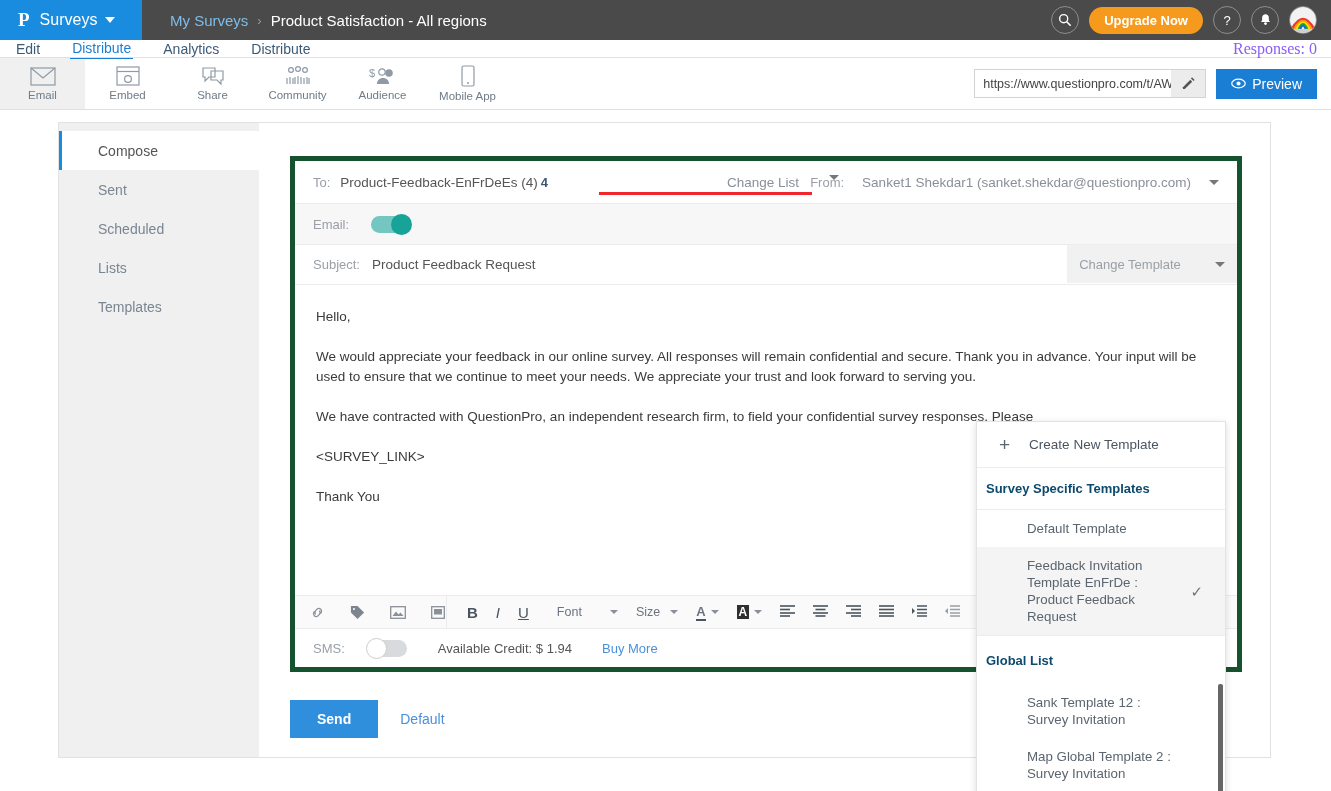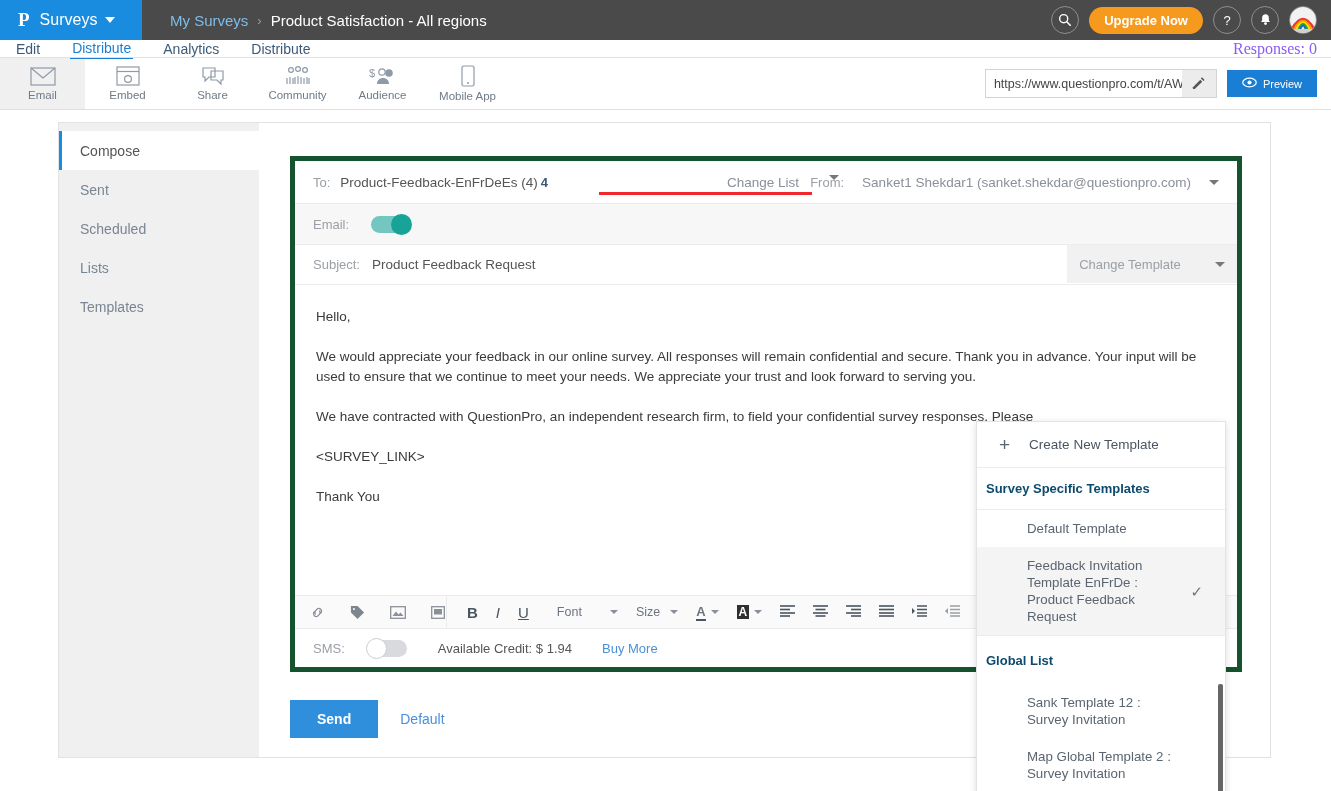--- a/index.html
+++ b/index.html
@@ -36,27 +36,27 @@
 
   
   .channels { height:52px; background:#fff; border-bottom:1px solid #dfdfdf; display:flex; align-items:stretch; }
   .chan { width:85px; display:flex; flex-direction:column; align-items:center; justify-content:center; gap:3px; color:#6f7b87; font-size:11.5px; }
   .chan.active { background:#f0f0f0; }
   .chan svg { display:block; }
   .urlwrap { margin-left:auto; display:flex; align-items:center; padding-right:14px; gap:10px; }
   .urlbox { width:232px; height:29px; border:1px solid #d3d3d3; background:#fff; display:flex; align-items:center; }
   .urlbox .u { flex:1; font-size:12.5px; color:#444; padding-left:8px; white-space:nowrap; overflow:hidden; }
   .urlbox .pencil { width:34px; height:27px; background:#ececec; display:flex; align-items:center; justify-content:center; }
-  .preview-btn { background:#1a7fd4; color:#fff; font-size:11px; padding:7px 15px; display:flex; align-items:center; gap:6px; }
+  .preview-btn { background:#1a7fd4; color:#fff; font-size:14px; padding:7px 15px; display:flex; gap:6px; }
 
   
   .page { position:relative; height:666px; background:#fff; }
   .card { position:absolute; left:58px; top:12px; width:1213px; height:636px; border:1px solid #e2e2e2; background:#fff; display:flex; }
   .side { width:200px; background:#f0f0f0; padding-top:8px; }
-  .side-item { height:39px; display:flex; align-items:center; padding-left:18px; font-size:14px; color:#7a8592; border-left:3px solid transparent; }
+  .side-item { height:39px; display:flex; align-items:center; padding-left:36px; font-size:14px; color:#7a8592; border-left:3px solid transparent; }
   .side-item.active { background:#fff; color:#555; border-left:3px solid #1a8cdf; }
 
   .composer { flex:1; position:relative; }
   .inner { position:absolute; left:31px; top:33px; width:952px; border:5px solid #14532d; }
 
   .row-to { height:43px; background:#fff; border-bottom:1px solid #ececec; display:flex; align-items:center; padding:0 18px; position:relative; }
   .lbl { color:#9aa0a6; font-size:13px; }
   .to-value { margin-left:10px; font-size:13.5px; color:#555; position:relative; }
   .to-count { color:#3b5a78; font-weight:bold; font-size:13px; margin-left:3px; }
   .red-underline { position:absolute; left:304px; top:31px; width:213px; height:3px; background:#f0282d; }

